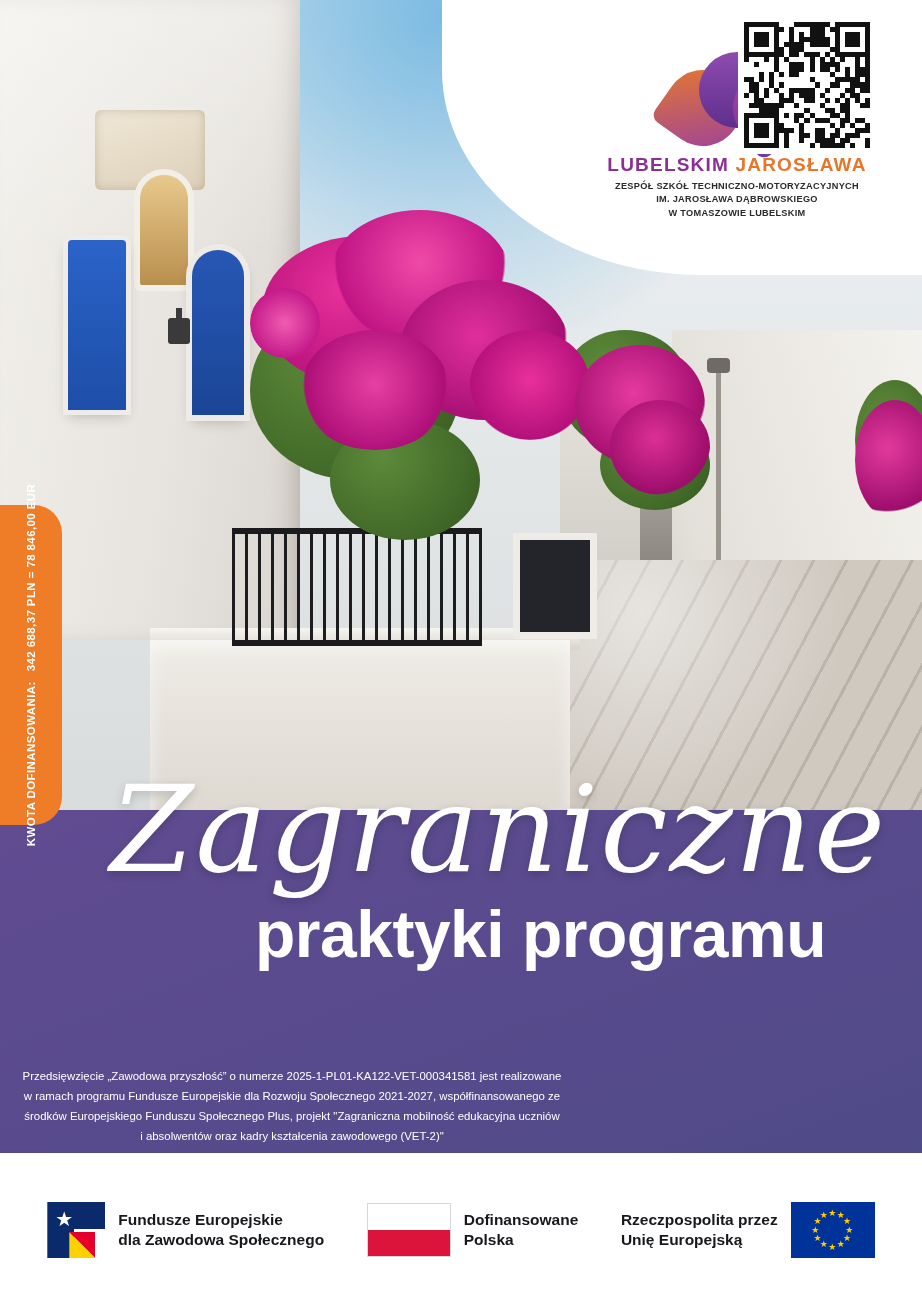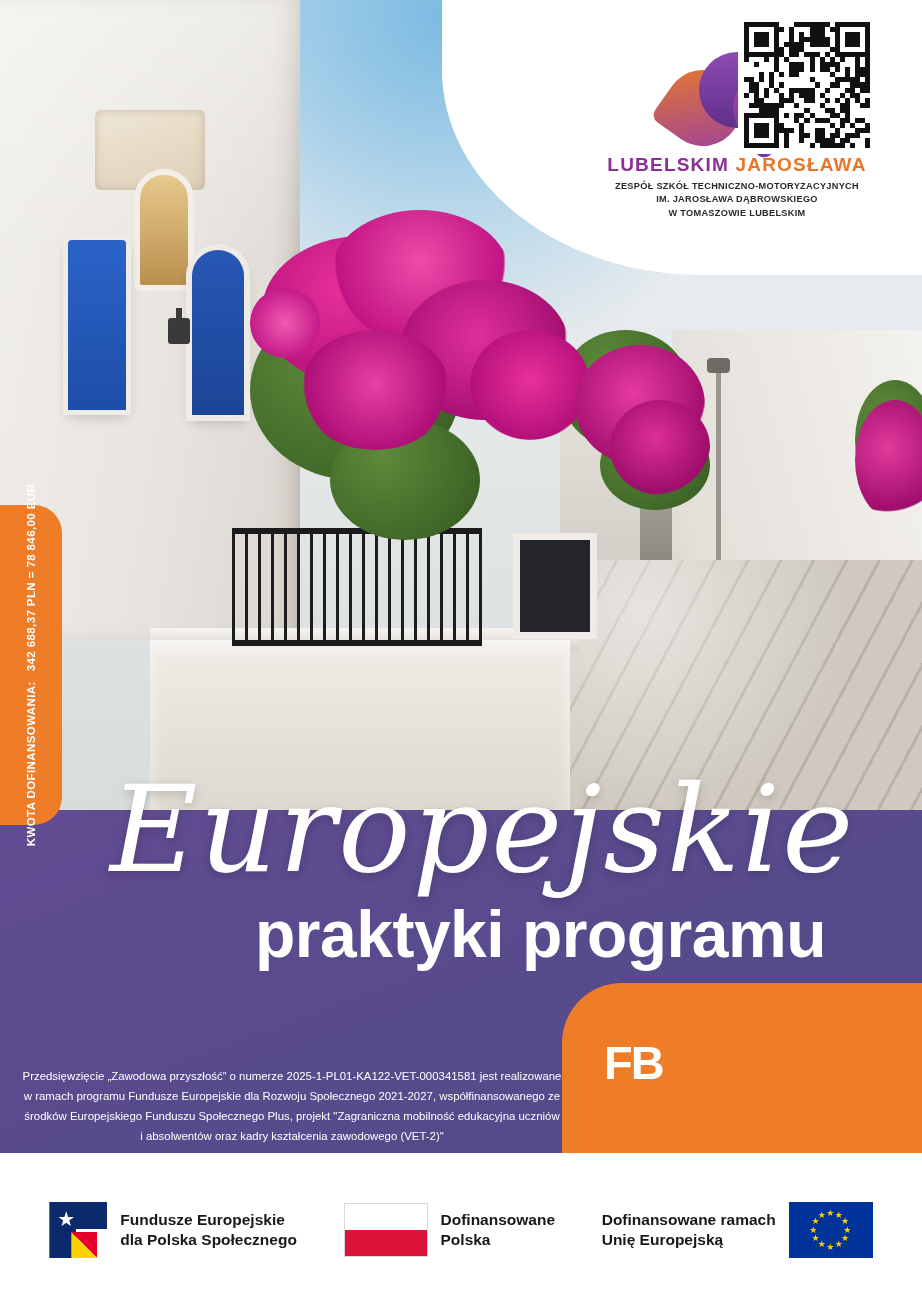--- a/index.html
+++ b/index.html
@@ -310,27 +310,24 @@
   </div>
 
   <div class="side-tab">
     <div class="vtext">
       <span>KWOTA DOFINANSOWANIA:</span>
       <span>342 688,37 PLN = 78 846,00 EUR</span>
     </div>
   </div>
 
   <div class="headline">
-    <div class="h-script">Europejskie</div>
+    <div class="h-script">Zagraniczne</div>
     <div class="h-sans">praktyki programu</div>
   </div>
 
-  <div class="orange-block">
-    <div class="fb-mark">FB</div>
-  </div>
   <div class="qr" style="position:absolute; right:46px; bottom:170px;">
     <div class="qrgrid" id="qrgrid" style="position: relative; background: rgb(255, 255, 255);">
         <i style="position: absolute; background: rgb(17, 17, 17); width: 5.04px; height: 5.04px; left: 0px; top: 0px;"></i>
         <i style="position: absolute; background: rgb(17, 17, 17); width: 5.04px; height: 5.04px; left: 5.04px; top: 0px;"></i>
         <i style="position: absolute; background: rgb(17, 17, 17); width: 5.04px; height: 5.04px; left: 10.08px; top: 0px;"></i>
         <i style="position: absolute; background: rgb(17, 17, 17); width: 5.04px; height: 5.04px; left: 15.12px; top: 0px;"></i>
         <i style="position: absolute; background: rgb(17, 17, 17); width: 5.04px; height: 5.04px; left: 20.16px; top: 0px;"></i>
         <i style="position: absolute; background: rgb(17, 17, 17); width: 5.04px; height: 5.04px; left: 25.2px; top: 0px;"></i>
         <i style="position: absolute; background: rgb(17, 17, 17); width: 5.04px; height: 5.04px; left: 30.24px; top: 0px;"></i>
         <i style="position: absolute; background: rgb(17, 17, 17); width: 5.04px; height: 5.04px; left: 50.4px; top: 0px;"></i>
@@ -665,38 +662,38 @@
 
     <div class="f-item">
       <div class="fe-logo">
         <span class="sq blue"></span>
         <span class="star">★</span>
         <span class="sq yellow"></span>
         <span class="sq red"></span>
       </div>
       <div class="f-text">
         <div>Fundusze Europejskie</div>
-        <div>dla Polska Społecznego</div>
+        <div>dla Zawodowa Społecznego</div>
       </div>
     </div>
 
     <div class="f-item">
       <div class="pl-flag">
         <div class="top"></div>
           <div class="bot"></div>
       </div>
       <div class="f-text">
         <div>Dofinansowane</div>
         <div>Polska</div>
       </div>
     </div>
 
     <div class="f-item">
       <div class="f-text" style="text-align:left;">
-        <div>Dofinansowane ramach</div>
+        <div>Rzeczpospolita przez</div>
         <div>Unię Europejską</div>
       </div>
       <div class="eu-flag" id="euflag">
           <span class="eu-star" style="left: 37.5px; top: 6.5px;">★</span>
           <span class="eu-star" style="left: 46px; top: 8.77757px;">★</span>
           <span class="eu-star" style="left: 52.2224px; top: 15px;">★</span>
           <span class="eu-star" style="left: 54.5px; top: 23.5px;">★</span>
           <span class="eu-star" style="left: 52.2224px; top: 32px;">★</span>
           <span class="eu-star" style="left: 46px; top: 38.2224px;">★</span>
           <span class="eu-star" style="left: 37.5px; top: 40.5px;">★</span>

